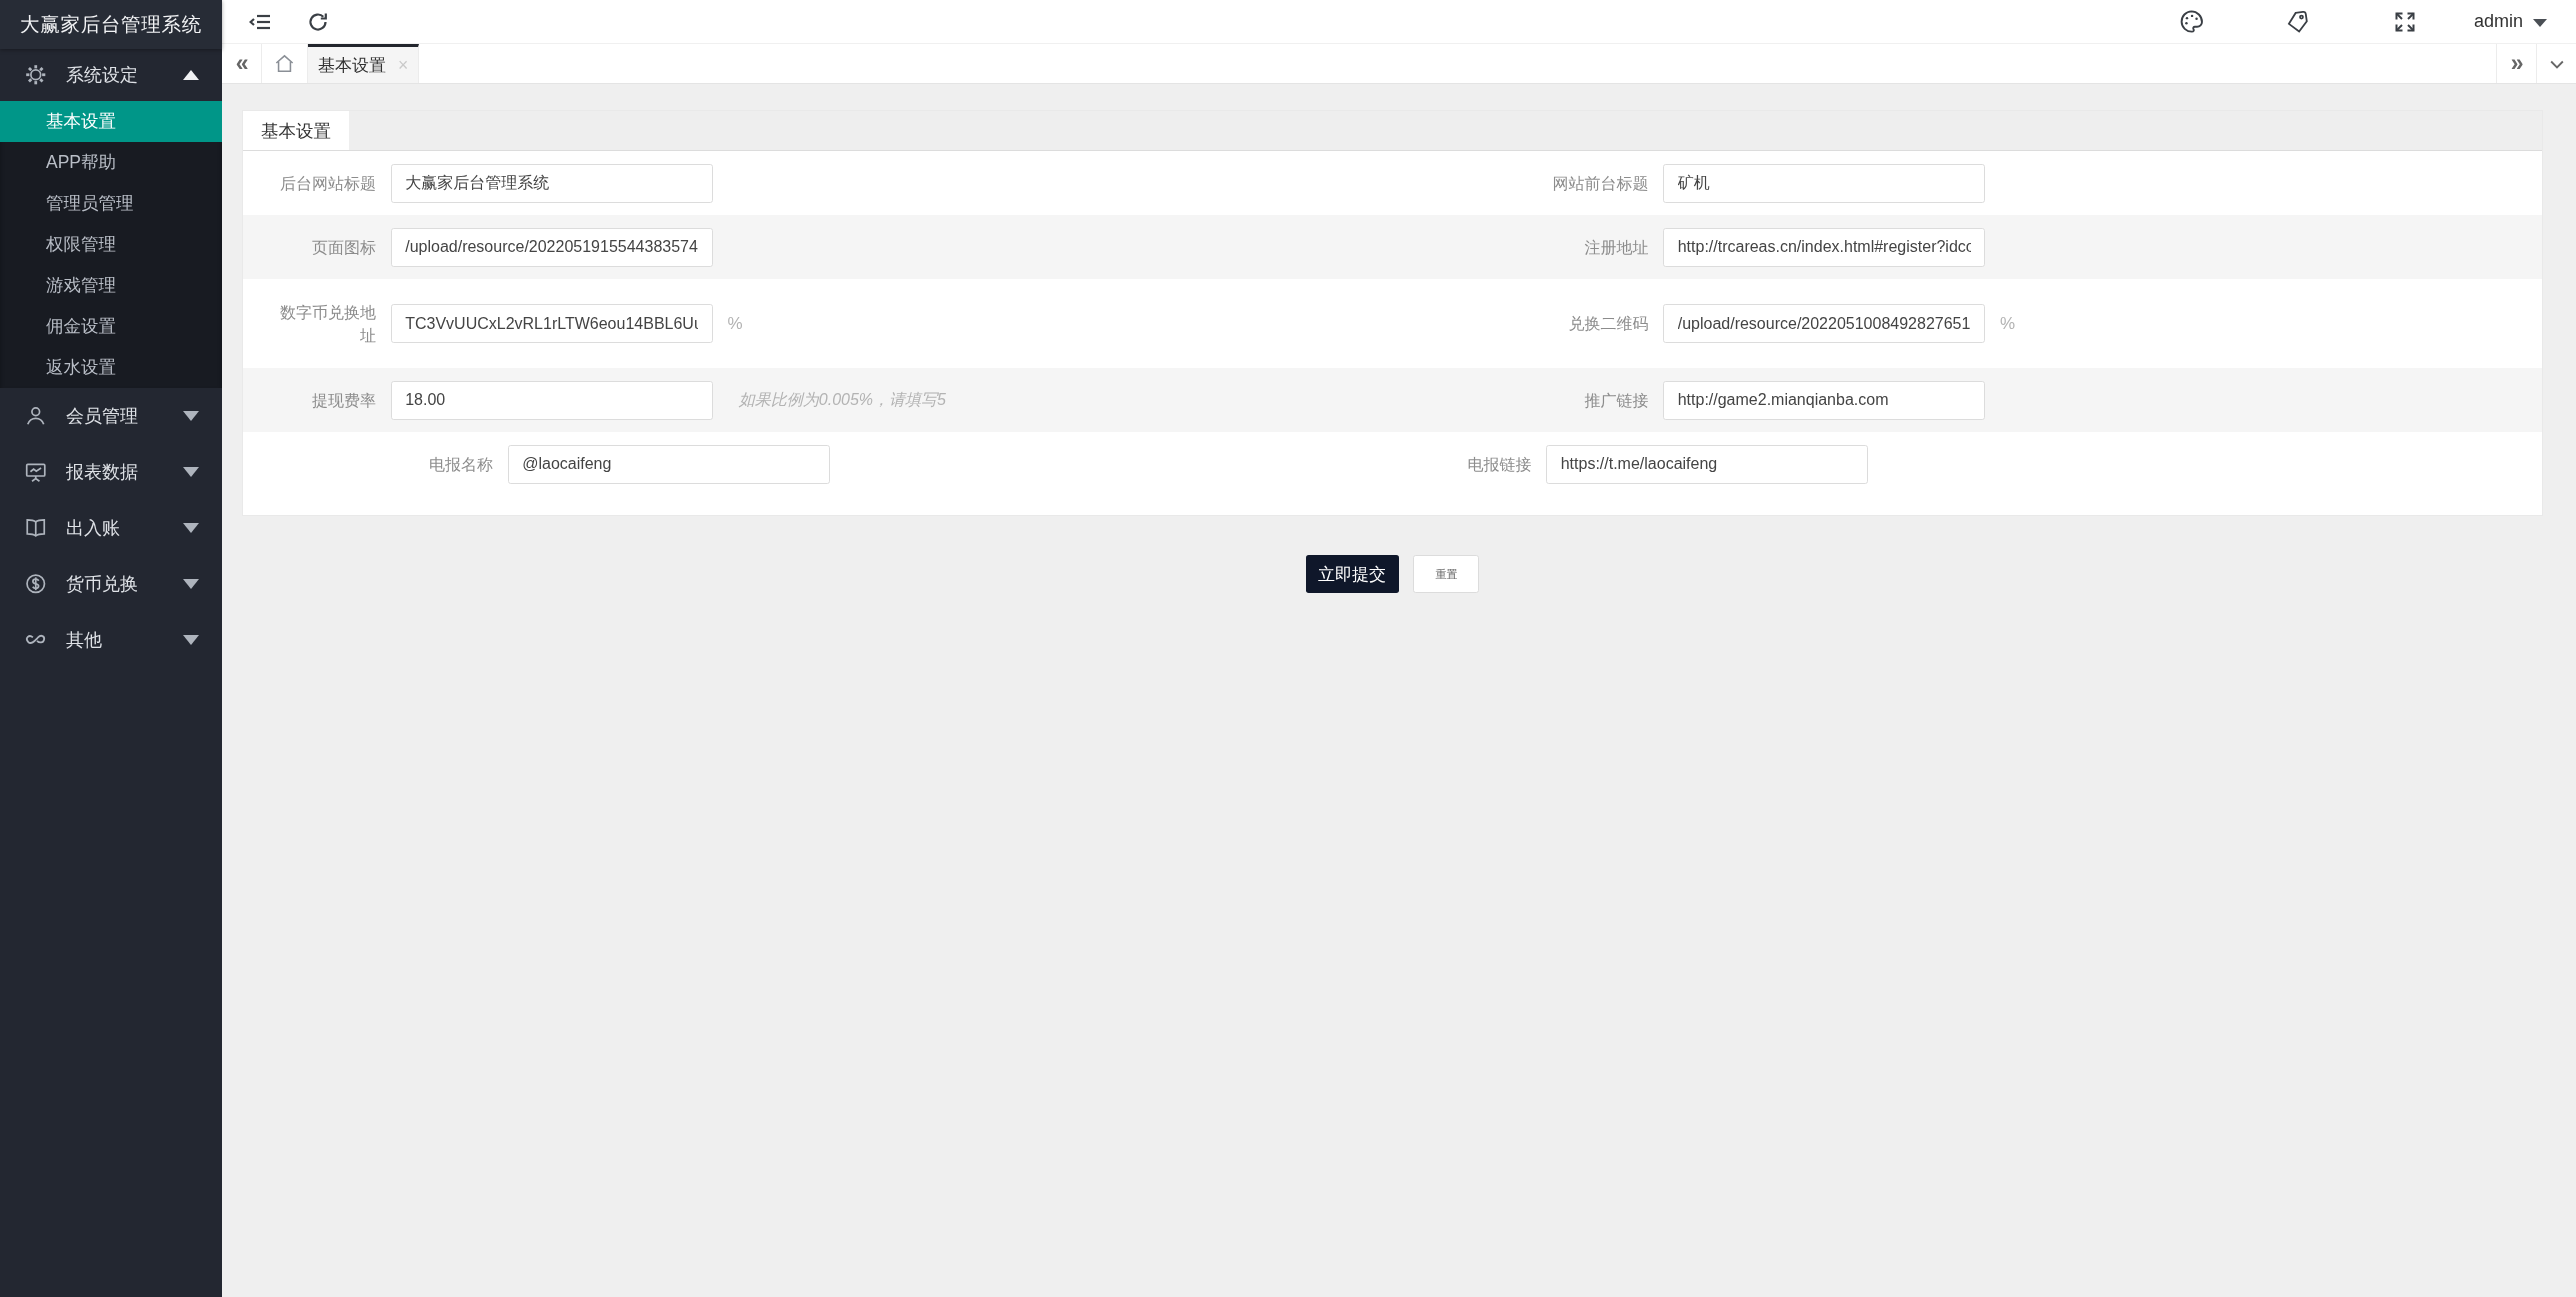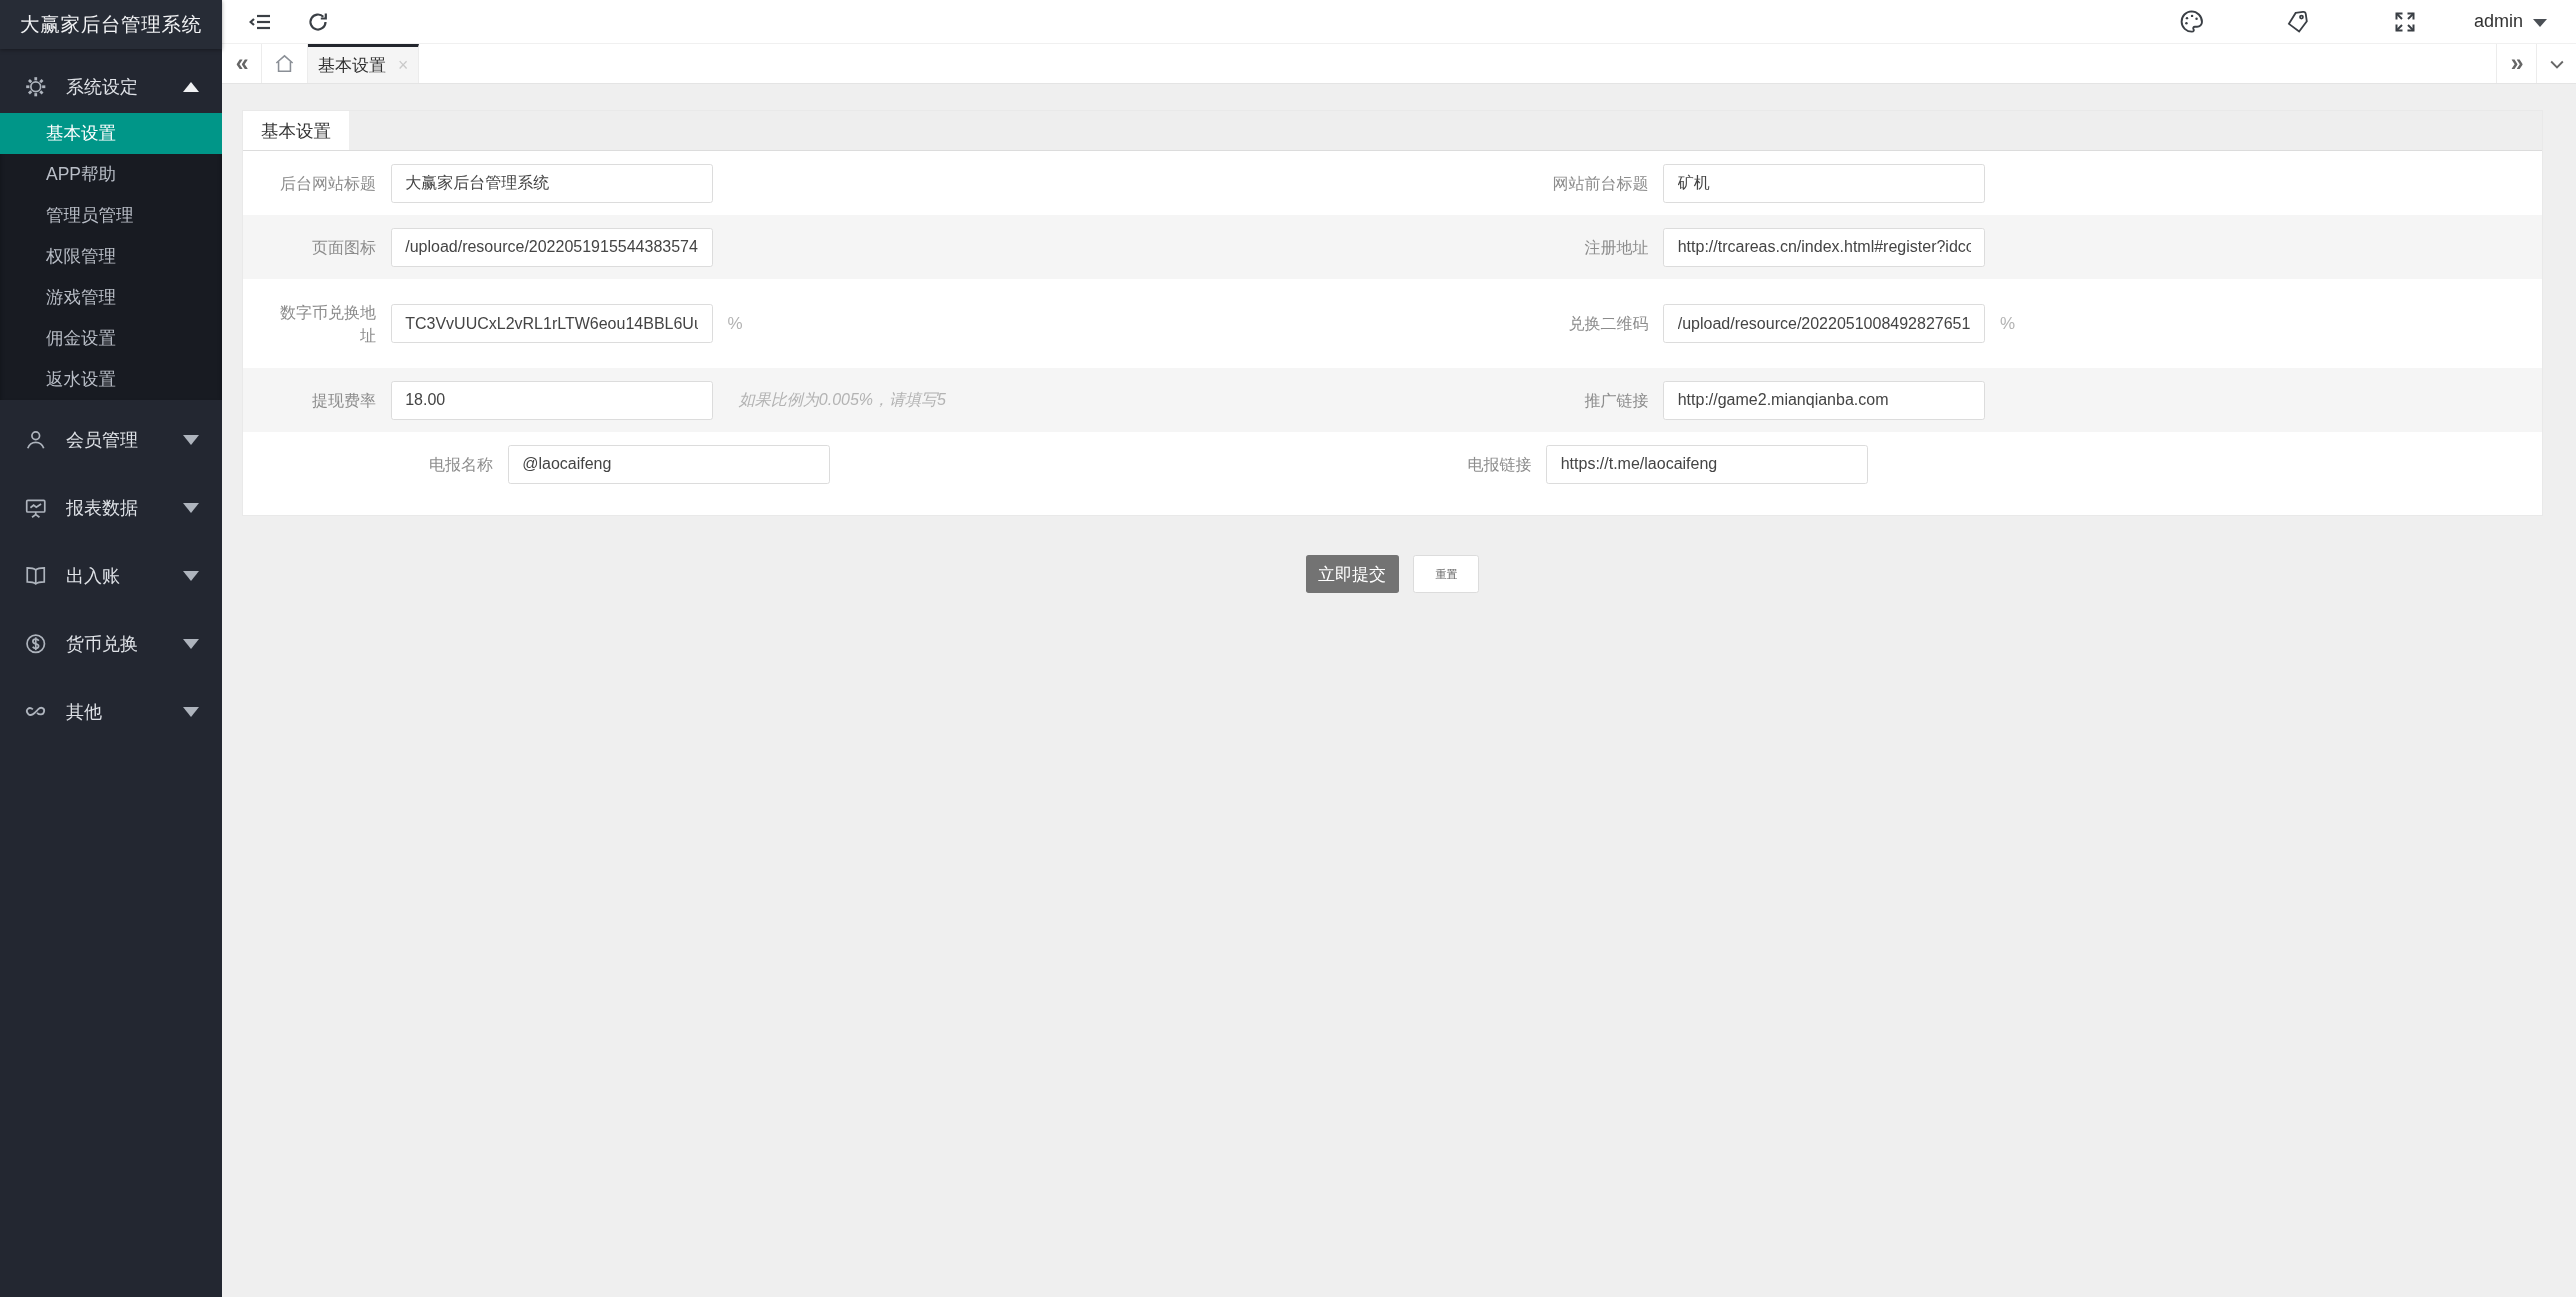--- a/index.html
+++ b/index.html
@@ -7,21 +7,21 @@
     font-family:"Liberation Sans", sans-serif; background:#efefef; }
 
   
   .sidebar { position:absolute; left:0; top:0; bottom:0; width:222px;
     background:#232731; z-index:5; }
   .sidebar-header { height:49px; display:flex; align-items:center; justify-content:center;
     background:#272c36; box-shadow:0 1.3px 4px rgba(0,0,0,.35); position:relative; z-index:2;}
   .sidebar-title { color:#f2f3f5; font-size:19.5px; letter-spacing:0.7px; }
   .menu { padding-bottom:27px; }
   .group-header { height:56px; display:flex; align-items:center; padding:0 23px;
-    color:#dfe2e7; font-size:18px; cursor:pointer; position:relative;margin-top:12px; }
+    color:#dfe2e7; font-size:18px; cursor:pointer; position:relative; }
   .group-header.first { height:52px; }
   .group-header .gicon { width:25.5px; height:25.5px; flex:0 0 25.5px; color:#aeb4bd; display:flex; align-items:center; }
   .group-header .glabel { margin-left:17.5px; flex:1; }
   .caret-up { width:0; height:0; border-left:8.7px solid transparent; border-right:8.7px solid transparent;
     border-bottom:10px solid #f0f1f3; }
   .caret-down { width:0; height:0; border-left:8.7px solid transparent; border-right:8.7px solid transparent;
     border-top:10px solid #aeb4bd; }
   .submenu { list-style:none; background:#181b22; box-shadow:inset 0 2.7px 4px rgba(0,0,0,.35); }
   .submenu li { height:41px; line-height:41px; padding-left:46px; font-size:17.5px;
     color:#b9bec7; cursor:pointer; }
@@ -71,21 +71,21 @@
   .lbl { width:133px; padding-left:25.5px; text-align:right; color:#8c8c8c;
     font-size:16px; line-height:23px; flex:0 0 133px; }
   .field.rightf .lbl { width:250px; flex:0 0 250px; }
   .inp { width:322px; height:39px; margin-left:14.8px; border:0.7px solid #dcdcdc;
     border-radius:2.7px; padding:0 13.4px; font-size:16px; color:#444;
     font-family:"Liberation Sans", sans-serif; background:#fff; outline:none; }
   .suffix { margin-left:14.8px; color:#b3b3b3; font-size:17px; }
   .hint { margin-left:26px; color:#b3b3b3; font-size:16px;font-style:italic; }
 
   .actions { margin-top:39px; display:flex; justify-content:center; gap:14.8px; }
-  .btn-submit { width:93px; height:38px; background:#737373; color:#ffffff;
+  .btn-submit { width:93px; height:38px; background:#0f172a; color:#ffffff;
     border:none; border-radius:2.7px; font-size:17px; cursor:pointer;
     font-family:"Liberation Sans", sans-serif; }
   .btn-reset { width:66px; height:38px; background:#ffffff; color:#666;
     border:0.7px solid #dcdcdc; border-radius:2.7px; font-size:11px; cursor:pointer;
     font-family:"Liberation Sans", sans-serif; }
 
   svg { display:block; }
 </style>
 </head>
 <body>

